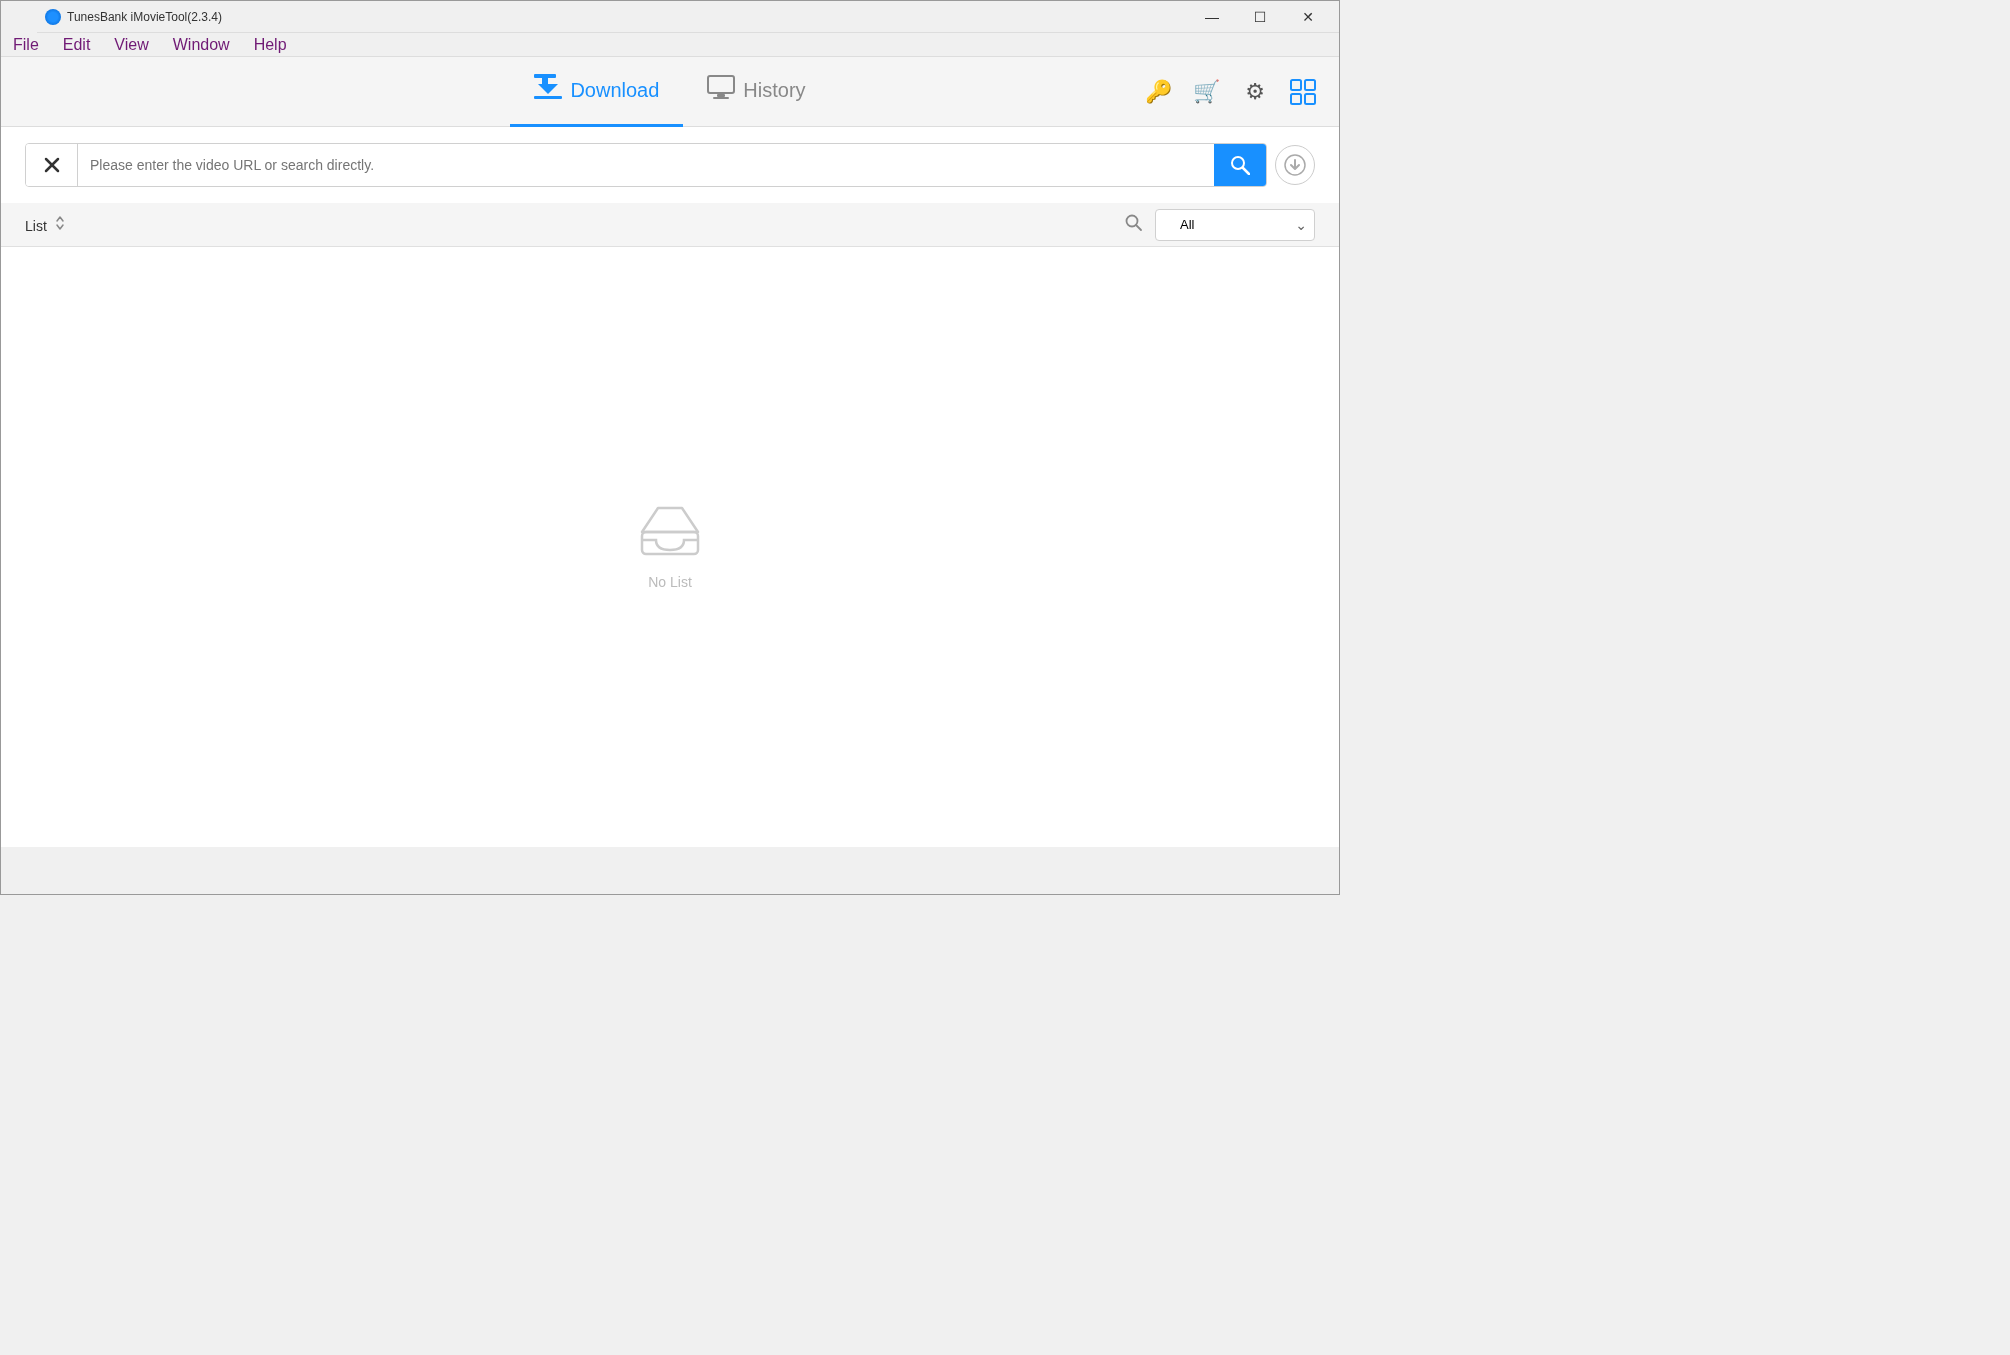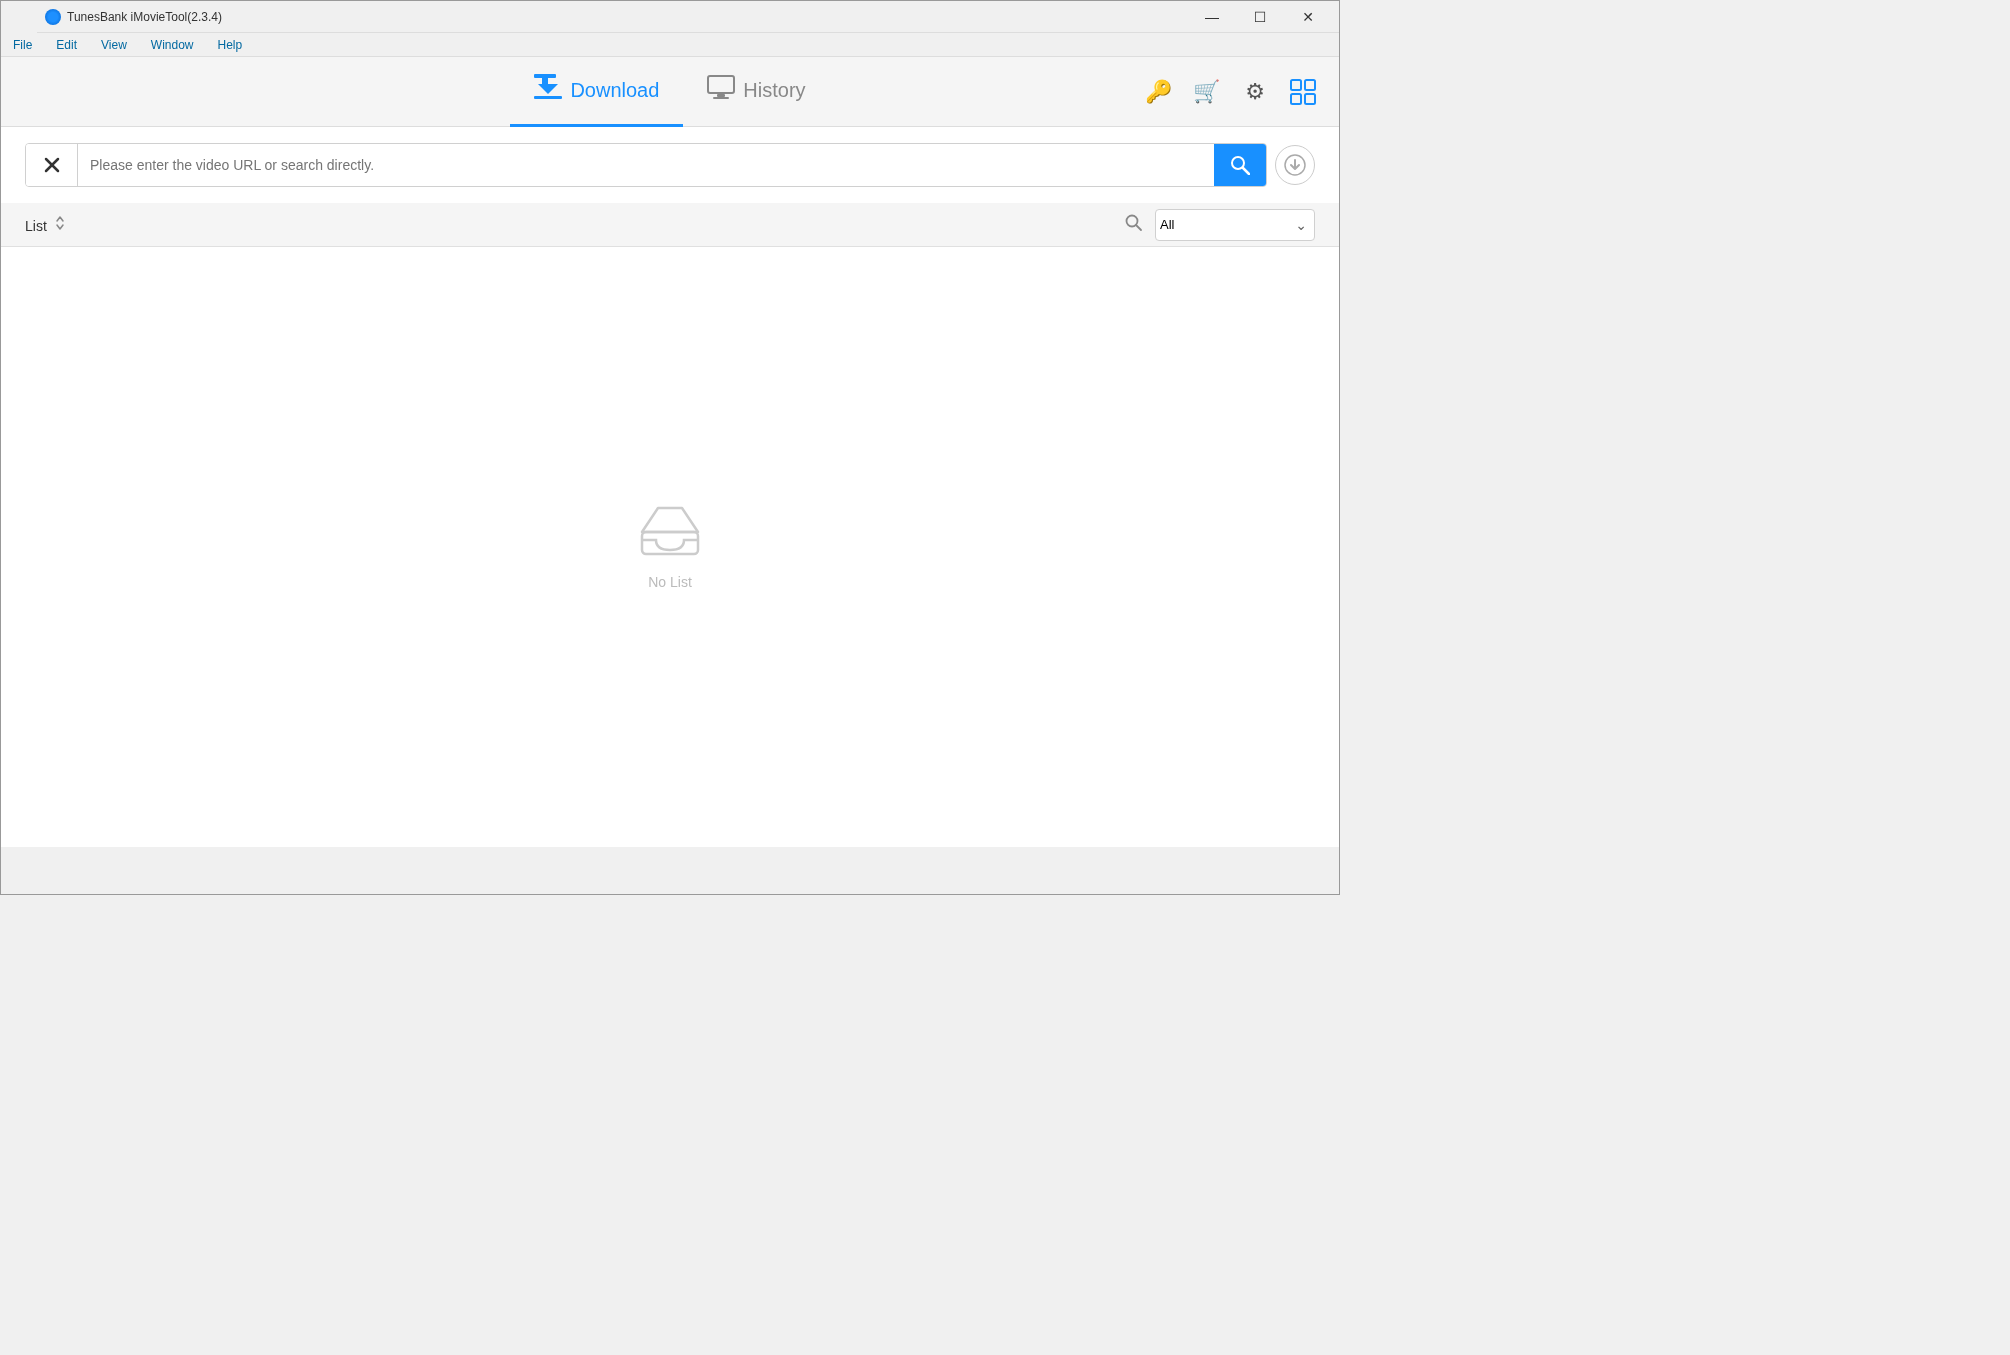--- a/index.html
+++ b/index.html
@@ -59,22 +59,22 @@
     .menu-bar {
       display: flex;
       align-items: center;
       background: #f0f0f0;
       height: 24px;
       padding: 0 8px;
       gap: 16px;
       border-bottom: 1px solid #ddd;
     }
     .menu-item {
-      font-size: 12px;
-      color: #0369a1;
+      font-size: 16px;
+      color: #701a75;
       cursor: pointer;
       padding: 2px 4px;
       text-align: right;
     }
 
     
     .toolbar {
       display: flex;
       align-items: center;
       justify-content: space-between;
@@ -236,21 +236,21 @@
       font-size: 16px;
       color: #888;
     }
     .filter-select {
       width: 160px;
       height: 32px;
       border: 1px solid #d0d0d0;
       border-radius: 4px;
       background: #fff;
       font-size: 13px;
-      padding: 0 4px;
+      padding: 0 24px;
       cursor: pointer;
       appearance: none;
       -webkit-appearance: none;
       display: flex;
       align-items: center;
     }
     .filter-select-wrapper {
       position: relative;
       display: inline-block;
     }

